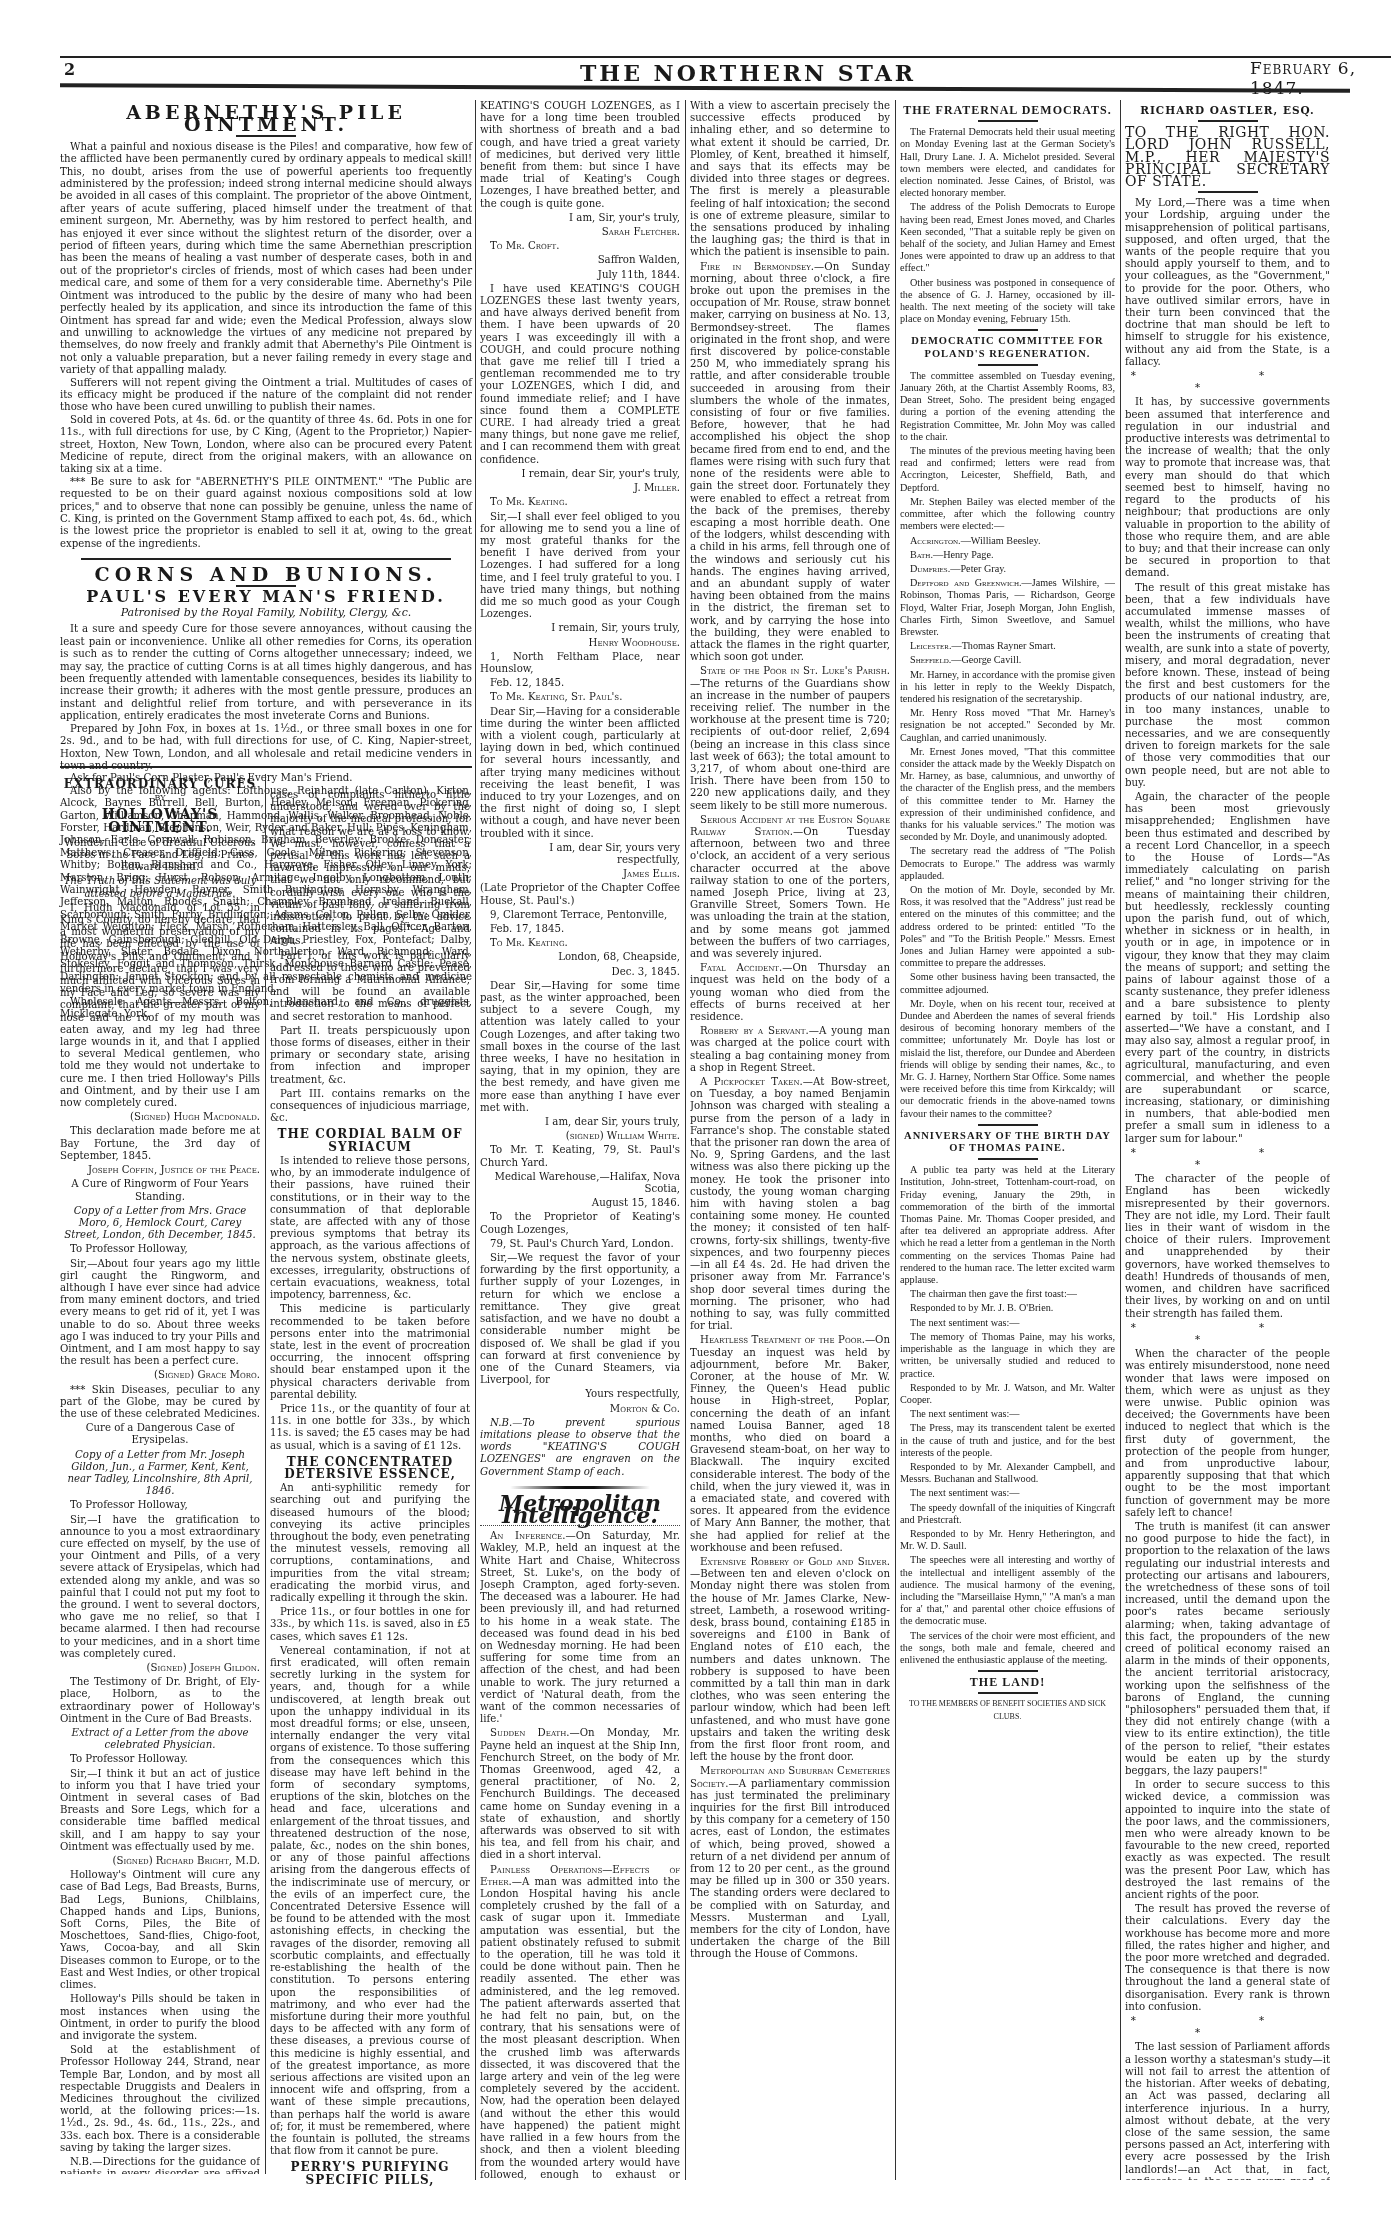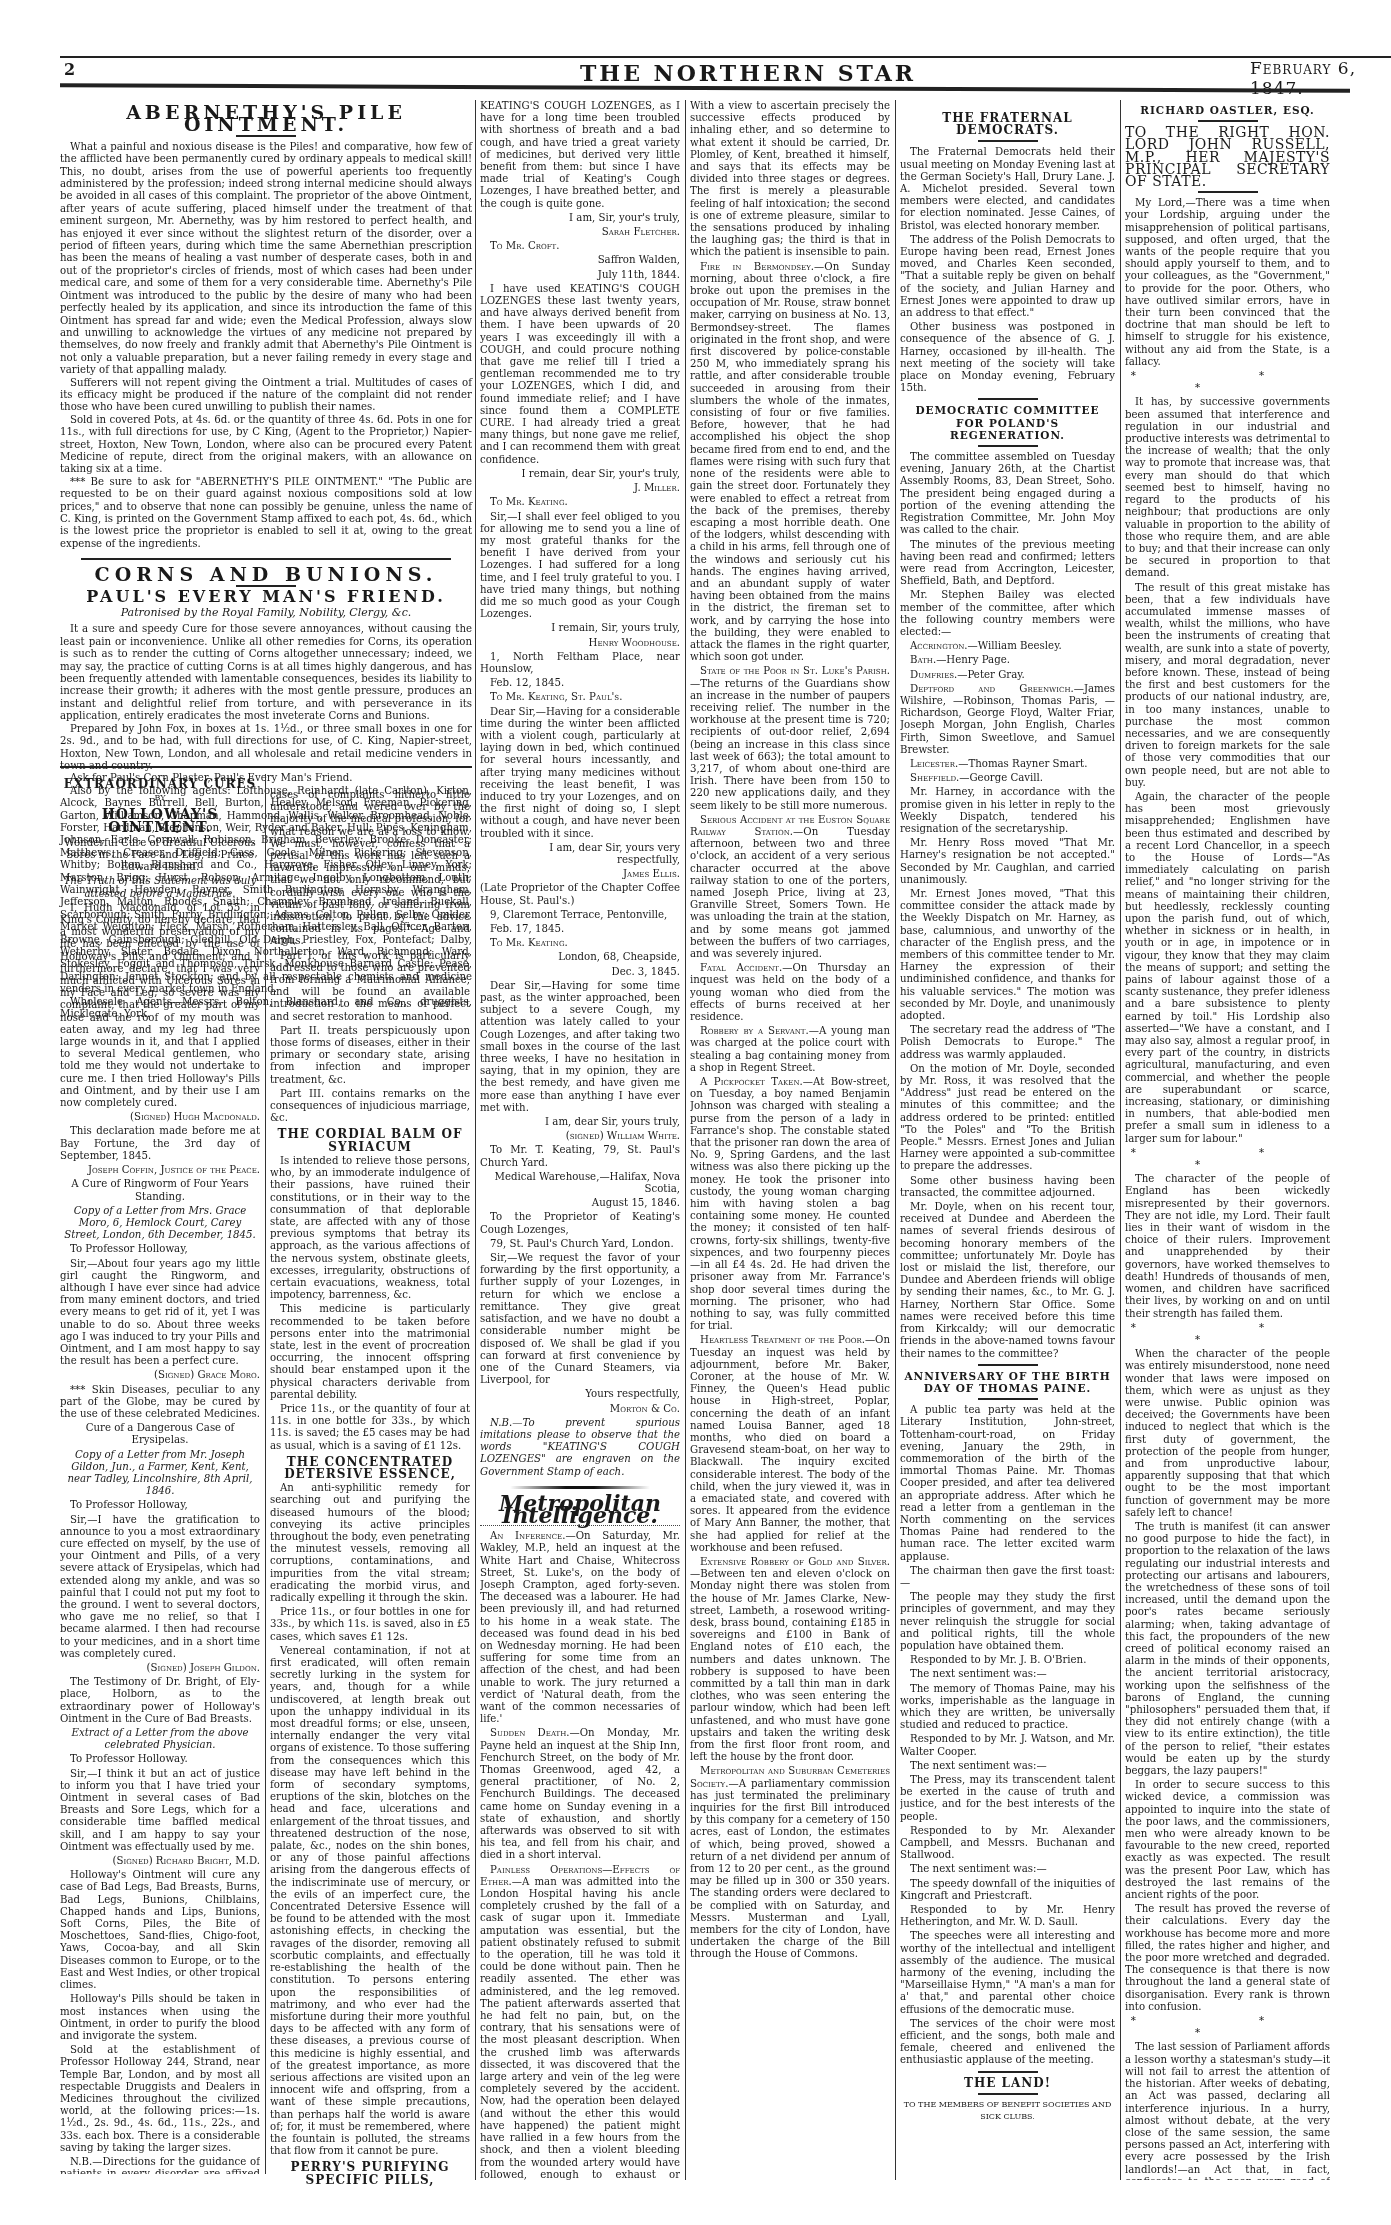--- a/index.html
+++ b/index.html
@@ -176,21 +176,21 @@
     <p><span class="smallcaps">Fatal Accident.</span><span>—On Thursday an inquest was held on the body of a young woman who died from the effects of burns received at her residence.</span></p>
     <p><span class="smallcaps">Robbery by a Servant.</span><span>—A young man was charged at the police court with stealing a bag containing money from a shop in Regent Street.</span></p>
     <p><span class="smallcaps">A Pickpocket Taken.</span><span>—At Bow-street, on Tuesday, a boy named Benjamin Johnson was charged with stealing a purse from the person of a lady in Farrance's shop. The constable stated that the prisoner ran down the area of No. 9, Spring Gardens, and the last witness was also there picking up the money. He took the prisoner into custody, the young woman charging him with having stolen a bag containing some money. He counted the money; it consisted of ten half-crowns, forty-six shillings, twenty-five sixpences, and two fourpenny pieces—in all £4 4s. 2d. He had driven the prisoner away from Mr. Farrance's shop door several times during the morning. The prisoner, who had nothing to say, was fully committed for trial.</span></p>
     <p><span class="smallcaps">Heartless Treatment of the Poor.</span><span>—On Tuesday an inquest was held by adjournment, before Mr. Baker, Coroner, at the house of Mr. W. Finney, the Queen's Head public house in High-street, Poplar, concerning the death of an infant named Louisa Banner, aged 18 months, who died on board a Gravesend steam-boat, on her way to Blackwall. The inquiry excited considerable interest. The body of the child, when the jury viewed it, was in a emaciated state, and covered with sores. It appeared from the evidence of Mary Ann Banner, the mother, that she had applied for relief at the workhouse and been refused.</span></p>
     <p><span class="smallcaps">Extensive Robbery of Gold and Silver.</span><span>—Between ten and eleven o'clock on Monday night there was stolen from the house of Mr. James Clarke, New-street, Lambeth, a rosewood writing-desk, brass bound, containing £185 in sovereigns and £100 in Bank of England notes of £10 each, the numbers and dates unknown. The robbery is supposed to have been committed by a tall thin man in dark clothes, who was seen entering the parlour window, which had been left unfastened, and who must have gone upstairs and taken the writing desk from the first floor front room, and left the house by the front door.</span></p>
     <p><span class="smallcaps">Metropolitan and Suburban Cemeteries Society.</span><span>—A parliamentary commission has just terminated the preliminary inquiries for the first Bill introduced by this company for a cemetery of 150 acres, east of London, the estimates of which, being proved, showed a return of a net dividend per annum of from 12 to 20 per cent., as the ground may be filled up in 300 or 350 years. The standing orders were declared to be complied with on Saturday, and Messrs. Musterman and Lyall, members for the city of London, have undertaken the charge of the Bill through the House of Commons.</span></p>
   </div>
 
   <div class="vline" style="left:835px; top:44px; height:2080px;"></div>
 
-  <div class="col" style="left:840px; top:52px; width:215px; height:2080px;">
+  <div class="col" style="left:840px; top:44px; width:215px; height:2080px;font-family:Liberation Serif, serif;">
     <div class="h-small">THE FRATERNAL DEMOCRATS.</div>
     <div class="short-rule"></div>
     <p>The Fraternal Democrats held their usual meeting on Monday Evening last at the German Society's Hall, Drury Lane. J. A. Michelot presided. Several town members were elected, and candidates for election nominated. Jesse Caines, of Bristol, was elected honorary member.</p>
     <p>The address of the Polish Democrats to Europe having been read, Ernest Jones moved, and Charles Keen seconded, "That a suitable reply be given on behalf of the society, and Julian Harney and Ernest Jones were appointed to draw up an address to that effect."</p>
     <p>Other business was postponed in consequence of the absence of G. J. Harney, occasioned by ill-health. The next meeting of the society will take place on Monday evening, February 15th.</p>
     <div class="short-rule"></div>
     <div class="h-small" style="font-size:10.5px">DEMOCRATIC COMMITTEE FOR POLAND'S REGENERATION.</div>
     <div class="short-rule"></div>
     <p>The committee assembled on Tuesday evening, January 26th, at the Chartist Assembly Rooms, 83, Dean Street, Soho. The president being engaged during a portion of the evening attending the Registration Committee, Mr. John Moy was called to the chair.</p>
     <p>The minutes of the previous meeting having been read and confirmed; letters were read from Accrington, Leicester, Sheffield, Bath, and Deptford.</p>
@@ -206,21 +206,20 @@
     <p>Mr. Ernest Jones moved, "That this committee consider the attack made by the Weekly Dispatch on Mr. Harney, as base, calumnious, and unworthy of the character of the English press, and the members of this committee tender to Mr. Harney the expression of their undiminished confidence, and thanks for his valuable services." The motion was seconded by Mr. Doyle, and unanimously adopted.</p>
     <p>The secretary read the address of "The Polish Democrats to Europe." The address was warmly applauded.</p>
     <p>On the motion of Mr. Doyle, seconded by Mr. Ross, it was resolved that the "Address" just read be entered on the minutes of this committee; and the address ordered to be printed: entitled "To the Poles" and "To the British People." Messrs. Ernest Jones and Julian Harney were appointed a sub-committee to prepare the addresses.</p>
     <p>Some other business having been transacted, the committee adjourned.</p>
     <p>Mr. Doyle, when on his recent tour, received at Dundee and Aberdeen the names of several friends desirous of becoming honorary members of the committee; unfortunately Mr. Doyle has lost or mislaid the list, therefore, our Dundee and Aberdeen friends will oblige by sending their names, &amp;c., to Mr. G. J. Harney, Northern Star Office. Some names were received before this time from Kirkcaldy; will our democratic friends in the above-named towns favour their names to the committee?</p>
     <div class="short-rule"></div>
     <div class="h-small" style="font-size:10.5px">ANNIVERSARY OF THE BIRTH DAY OF THOMAS PAINE.</div>
     <div class="short-rule"></div>
     <p>A public tea party was held at the Literary Institution, John-street, Tottenham-court-road, on Friday evening, January the 29th, in commemoration of the birth of the immortal Thomas Paine. Mr. Thomas Cooper presided, and after tea delivered an appropriate address. After which he read a letter from a gentleman in the North commenting on the services Thomas Paine had rendered to the human race. The letter excited warm applause.</p>
     <p>The chairman then gave the first toast:—</p>
-    <p>The people may they study the first principles of government, and may they never relinquish the struggle for social and political rights, till the whole population have obtained them.</p>
     <p>Responded to by Mr. J. B. O'Brien.</p>
     <p>The next sentiment was:—</p>
     <p>The memory of Thomas Paine, may his works, imperishable as the language in which they are written, be universally studied and reduced to practice.</p>
     <p>Responded to by Mr. J. Watson, and Mr. Walter Cooper.</p>
     <p>The next sentiment was:—</p>
     <p>The Press, may its transcendent talent be exerted in the cause of truth and justice, and for the best interests of the people.</p>
     <p>Responded to by Mr. Alexander Campbell, and Messrs. Buchanan and Stallwood.</p>
     <p>The next sentiment was:—</p>
     <p>The speedy downfall of the iniquities of Kingcraft and Priestcraft.</p>
     <p>Responded to by Mr. Henry Hetherington, and Mr. W. D. Saull.</p>

